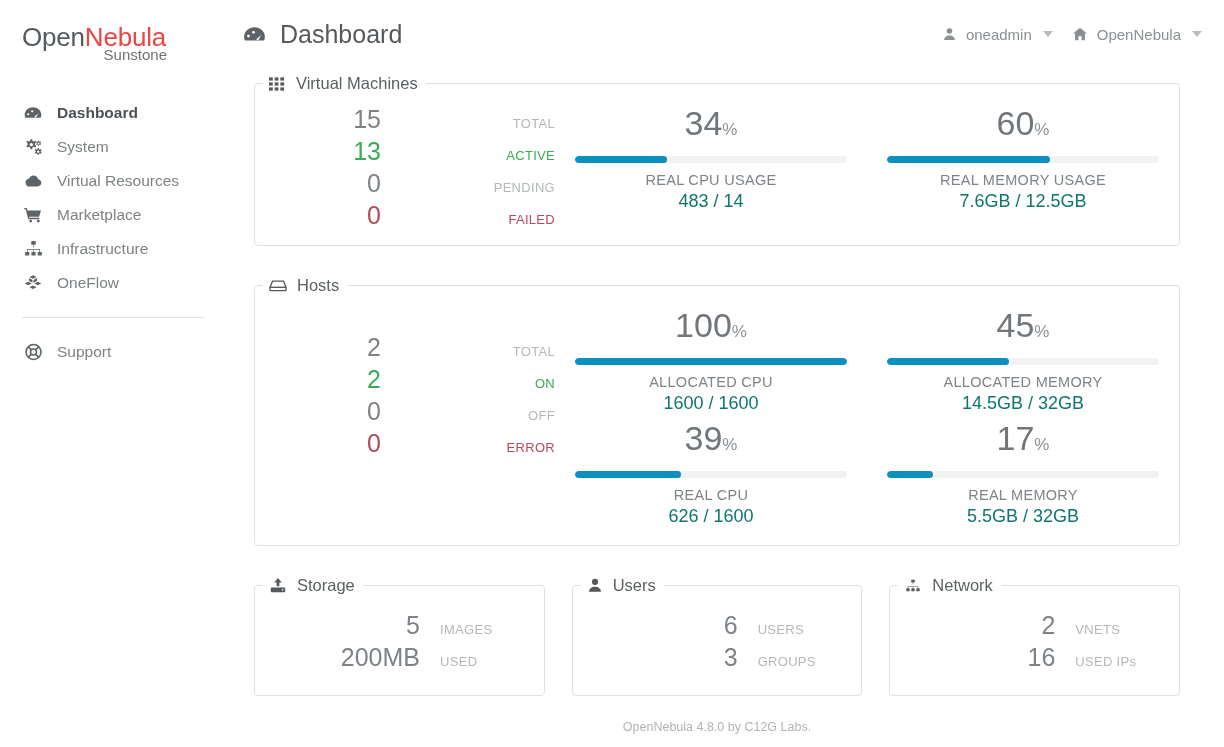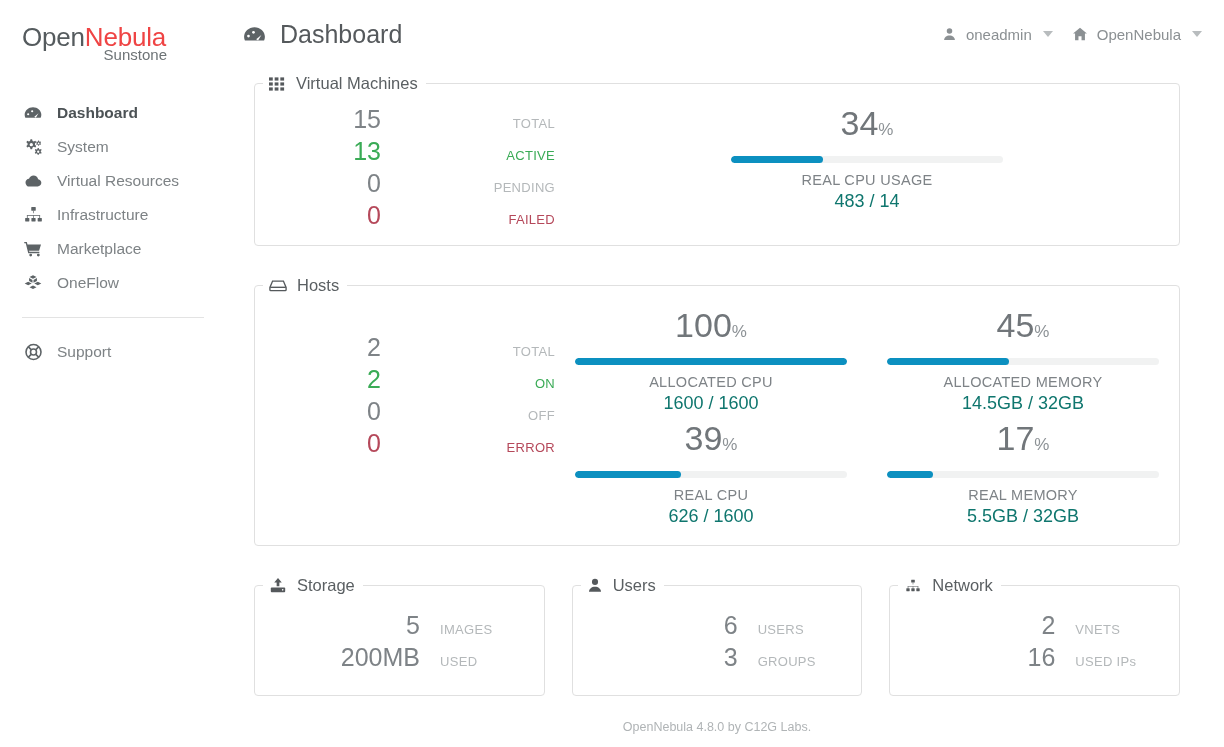--- a/index.html
+++ b/index.html
@@ -128,41 +128,41 @@
         <span class="nav-icon">
           <svg width="22" height="20" viewBox="0 0 24 24" fill="currentColor">
               <path d="M6.2 18.5h11.4c2.4 0 4.4-1.9 4.4-4.3 0-2.2-1.7-4-3.8-4.25-.5-2.6-2.8-4.55-5.6-4.55-2.5 0-4.65 1.6-5.4 3.8-2.4.15-4.2 2.1-4.2 4.5 0 2.65 2.1 4.8 3.2 4.8z"></path>
             </svg>
         </span>
         <span>Virtual Resources</span>
       </div>
 
       <div class="nav-item">
         <span class="nav-icon">
+          <svg width="22" height="20" viewBox="0 0 24 24" fill="currentColor">
+              <path d="M1.5 3.5h3.1l.8 3.1h16.2l-2.3 7.4H7.2l.35 1.4h12.1v1.6H6.3L3.3 5.1H1.5z"></path>
+              <circle cx="9.2" cy="19.3" r="1.7"></circle>
+              <circle cx="18.4" cy="19.3" r="1.7"></circle>
+            </svg>
+        </span>
+        <span>Marketplace</span>
+      </div>
+
+      <div class="nav-item">
+        <span class="nav-icon">
           <svg width="21" height="20" viewBox="0 0 24 24" fill="currentColor">
               <rect x="9.3" y="2.5" width="5.4" height="4.3" rx="0.5"></rect>
               <rect x="2" y="15.5" width="5" height="4.3" rx="0.5"></rect>
               <rect x="9.5" y="15.5" width="5" height="4.3" rx="0.5"></rect>
               <rect x="17" y="15.5" width="5" height="4.3" rx="0.5"></rect>
               <path d="M11.6 6.8h0.8v3.1h-0.8zM4.1 12.3h15.8v1H4.1z"></path>
               <path d="M4.1 12.3h0.9v3.2h-0.9zM11.6 12.3h0.8v3.2h-0.8zM19 12.3h.9v3.2H19z"></path>
             </svg>
         </span>
         <span>Infrastructure</span>
-      </div>
-
-      <div class="nav-item">
-        <span class="nav-icon">
-          <svg width="22" height="20" viewBox="0 0 24 24" fill="currentColor">
-              <path d="M1.5 3.5h3.1l.8 3.1h16.2l-2.3 7.4H7.2l.35 1.4h12.1v1.6H6.3L3.3 5.1H1.5z"></path>
-              <circle cx="9.2" cy="19.3" r="1.7"></circle>
-              <circle cx="18.4" cy="19.3" r="1.7"></circle>
-            </svg>
-        </span>
-        <span>Marketplace</span>
       </div>
 
       <div class="nav-item">
         <span class="nav-icon">
           <svg width="22" height="20" viewBox="0 0 24 24" fill="currentColor">
               <path d="M12 2.6l4.2 2.2-4.2 2.2-4.2-2.2z"></path>
               <path d="M6.2 10.4l4.2 2.2-4.2 2.2L2 12.6z"></path>
               <path d="M17.8 10.4l4.2 2.2-4.2 2.2-4.2-2.2z"></path>
               <path d="M12 14.9l4.2 2.2-4.2 2.2-4.2-2.2z"></path>
               <path d="M7.3 6.1L11.4 8.3v3.4L7.3 9.5z"></path>
@@ -267,20 +267,30 @@
             <div class="gauge-col">
               <div class="gauge">
                 <div class="gauge-val"><span>34</span><span class="pct">%</span></div>
                 <div class="bar-track">
                     <div class="bar-fill" style="width: 34%;"></div>
                   </div>
                 <div class="gauge-name">REAL CPU USAGE</div>
                 <div class="gauge-sub">483 / 14</div>
               </div>
             </div>
+            <div class="gauge-col">
+              <div class="gauge">
+                <div class="gauge-val"><span>60</span><span class="pct">%</span></div>
+                <div class="bar-track">
+                    <div class="bar-fill" style="width: 60%;"></div>
+                  </div>
+                <div class="gauge-name">REAL MEMORY USAGE</div>
+                <div class="gauge-sub">7.6GB / 12.5GB</div>
+              </div>
+            </div>
           </div>
         </div>
       </fieldset>
 
       <fieldset class="panel">
         <legend>
           <span class="leg-icon">
             <svg width="18" height="15" viewBox="0 0 20 15" fill="none" stroke="currentColor" stroke-width="1.5">
                 <path d="M1 12.2V9.6L4 2.6h12l3 7v2.6a1 1 0 01-1 1H2a1 1 0 01-1-1z"></path>
                 <path d="M1.3 9.5h17.4"></path>

